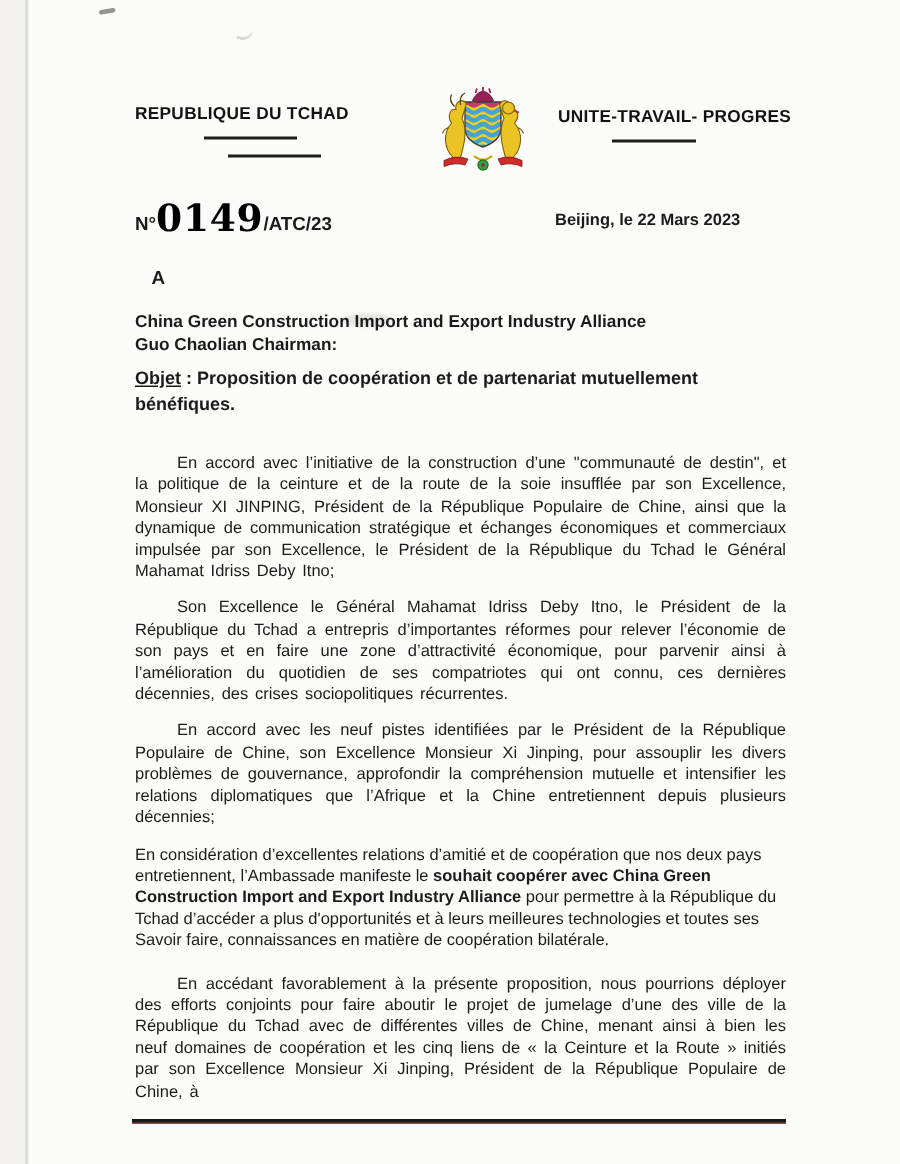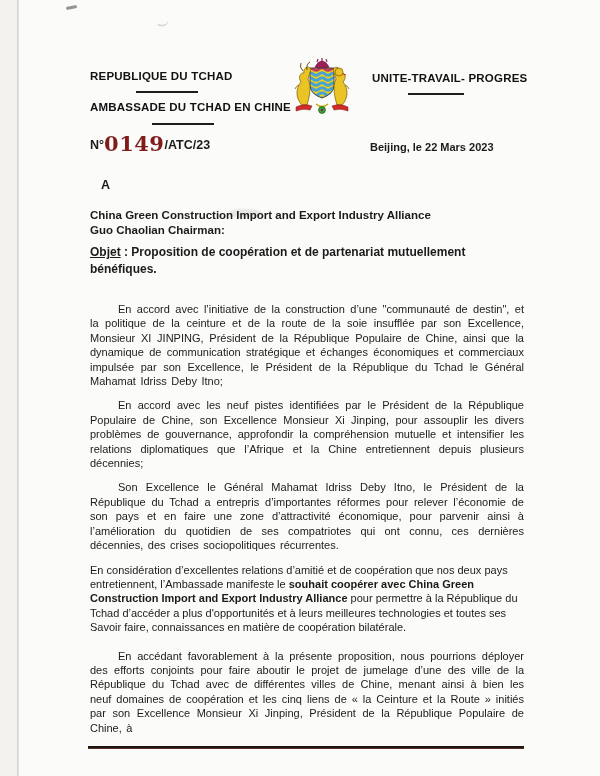--- a/index.html
+++ b/index.html
@@ -30,21 +30,21 @@
   .hdr-rule2 { width:62px; border-top:2px solid #1d1d1d; margin:10px 0 0 62px; }
   .hdr-right { position:absolute; left:372px; top:72px; }
   .hdr-rule3 { width:56px; border-top:2px solid #1d1d1d; margin:9px 0 0 36px; }
 
   .emblem { position:absolute; left:286px; top:58px; width:72px; height:64px; }
 
   
   .ref-line { position:absolute; left:90px; top:133px; display:flex; align-items:flex-end; }
   .ref-prefix { font-weight:bold; font-size:12.5px; padding-bottom:2px; }
   .ref-number { font-family:"DejaVu Serif","Liberation Serif",serif; font-weight:bold;
-    font-size:21px; color:#7f1d1d; line-height:1; letter-spacing:.5px; }
+    font-size:25px; color:#000000; line-height:1; letter-spacing:.5px; }
   .ref-suffix { font-weight:bold; font-size:12.5px; padding-bottom:2px;text-align:center; }
   .dateline { position:absolute; left:370px; top:141px; font-weight:bold; font-size:11px; }
 
   
   .to-label { position:absolute; left:101px; top:178px; font-weight:bold; font-size:12.5px; }
   .recipient { position:absolute; left:90px; top:208px; font-weight:bold;
     font-size:11.5px; line-height:15px; }
 
   
   .subject { position:absolute; left:90px; top:244px; width:434px; font-weight:bold;
@@ -74,21 +74,20 @@
 
   <div class="scan-edge-strip"></div>
   <div class="scan-edge-line"></div>
   <div class="staple-mark"></div>
   <div class="fold-mark"></div>
   <div class="smudge"></div>
 
   <div class="hdr-left">
     <div class="hdr-title">REPUBLIQUE DU TCHAD</div>
     <div class="hdr-rule1"></div>
-    <div class="hdr-title">AMBASSADE DU TCHAD EN CHINE</div>
     <div class="hdr-rule2"></div>
   </div>
 
   <div class="emblem">
     <svg viewBox="0 0 72 64" width="72" height="64">
 
       <path d="M29,9 q3,-6 7,-6 q4,0 7,6 l-2,3 q-5,-3 -10,0 z" fill="#9c1f55" stroke="#5a1040" stroke-width="0.6"></path>
       <path d="M31,4 l1,-3 M36,3 l0,-3 M41,4 l-1,-3" stroke="#9c1f55" stroke-width="1.2" fill="none"></path>
 
       <defs>
@@ -147,21 +146,21 @@
     <div>China Green Construction Import and Export Industry Alliance</div>
     <div>Guo Chaolian Chairman:</div>
   </div>
 
   <div class="subject">
     <span class="obj-label">Objet</span><span> : </span><span>Proposition de coopération et de partenariat mutuellement bénéfiques.</span>
   </div>
 
   <div class="body-text">
     <p>En accord avec l’initiative de la construction d’une "communauté de destin", et la politique de la ceinture et de la route de la soie insufflée par son Excellence, Monsieur XI JINPING, Président de la République Populaire de Chine, ainsi que la dynamique de communication stratégique et échanges économiques et commerciaux impulsée par son Excellence, le Président de la République du Tchad le Général Mahamat Idriss Deby Itno;</p>
+    <p>Son Excellence le Général Mahamat Idriss Deby Itno, le Président de la République du Tchad a entrepris d’importantes réformes pour relever l’économie de son pays et en faire une zone d’attractivité économique, pour parvenir ainsi à l’amélioration du quotidien de ses compatriotes qui ont connu, ces dernières décennies, des crises sociopolitiques récurrentes.</p>
     <p>En accord avec les neuf pistes identifiées par le Président de la République Populaire de Chine, son Excellence Monsieur Xi Jinping, pour assouplir les divers problèmes de gouvernance, approfondir la compréhension mutuelle et intensifier les relations diplomatiques que l’Afrique et la Chine entretiennent depuis plusieurs décennies;</p>
-    <p>Son Excellence le Général Mahamat Idriss Deby Itno, le Président de la République du Tchad a entrepris d’importantes réformes pour relever l’économie de son pays et en faire une zone d’attractivité économique, pour parvenir ainsi à l’amélioration du quotidien de ses compatriotes qui ont connu, ces dernières décennies, des crises sociopolitiques récurrentes.</p>
     <p class="no-indent gap-after"><span>En considération d’excellentes relations d’amitié et de coopération que nos deux pays entretiennent, l’Ambassade manifeste le </span><b>souhait coopérer avec China Green Construction Import and Export Industry Alliance</b><span> pour permettre à la République du Tchad d’accéder a plus d'opportunités et à leurs meilleures technologies et toutes ses Savoir faire, connaissances en matière de coopération bilatérale.</span></p>
     <p>En accédant favorablement à la présente proposition, nous pourrions déployer des efforts conjoints pour faire aboutir le projet de jumelage d’une des ville de la République du Tchad avec de différentes villes de Chine, menant ainsi à bien les neuf domaines de coopération et les cinq liens de « la Ceinture et la Route » initiés par son Excellence Monsieur Xi Jinping, Président de la République Populaire de Chine, à</p>
   </div>
 
   <div class="footer-rule"></div>
 
 </div>
 
 </body></html>

